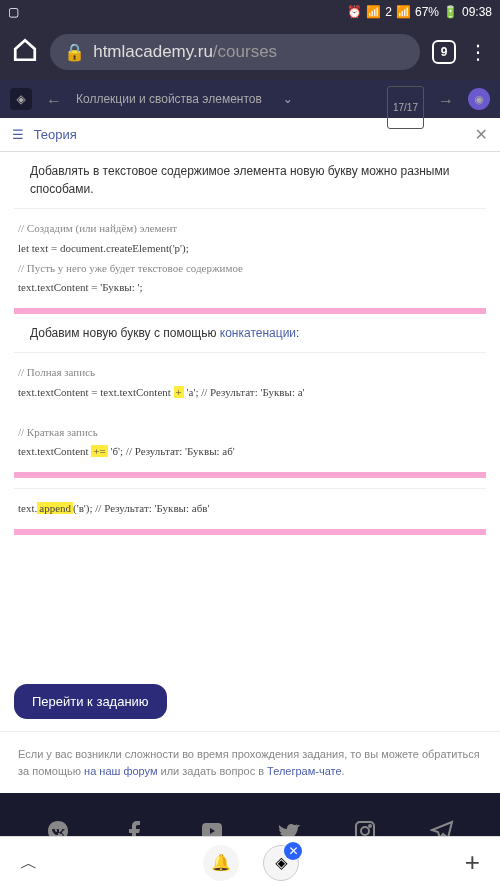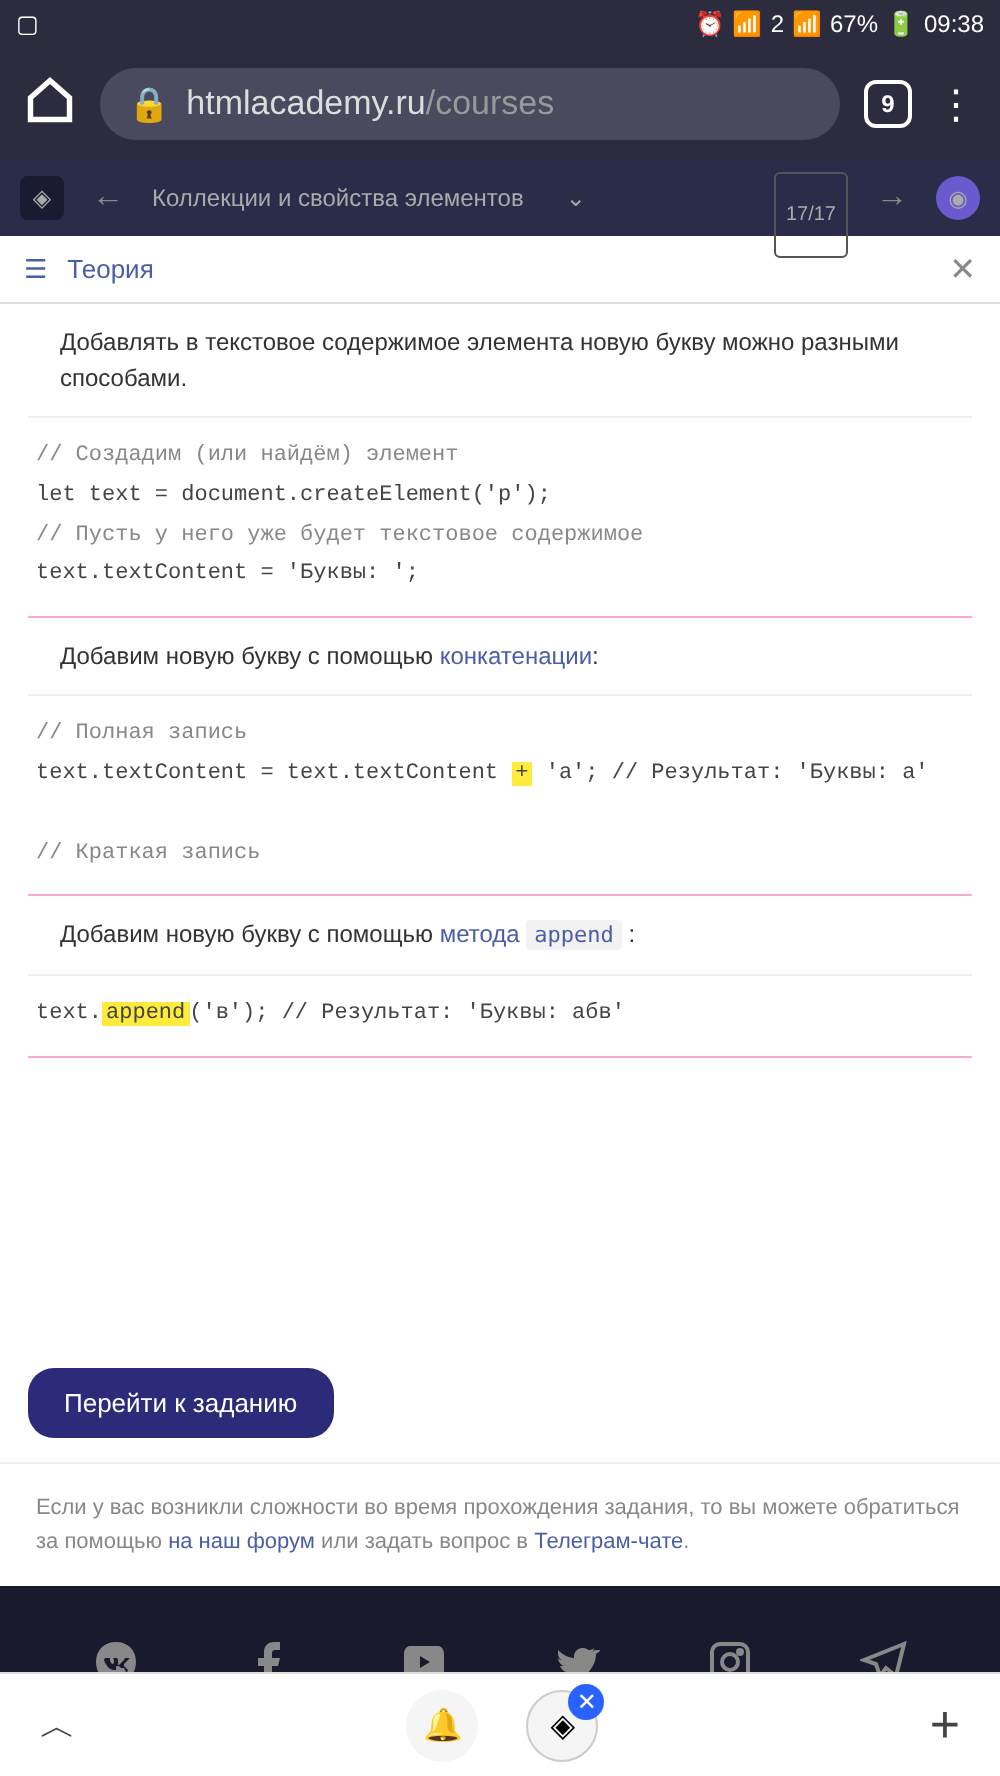--- a/index.html
+++ b/index.html
@@ -20,21 +20,21 @@
   .course-title { flex: 1; display: flex; align-items: center; gap: 21px; }
   .progress-badge { border: 1px solid #555; border-radius: 3px; padding: 15px 5px; font-size: 10px; margin-top: 16px; }
   .logo-small { width: 22px; height: 22px; background: #1a1a30; border-radius: 4px; display: flex; align-items: center; justify-content: center; font-size: 12px; }
   .avatar-small { width:22px; height:22px; border-radius:50%; background:#6a5acd; display:flex; align-items:center; justify-content:center; font-size:11px;}
   
   .theory-bar { height: 34px; background: #fff; border-bottom: 1px solid #ddd; display: flex; align-items: center; padding: 0 12px; gap: 10px; color: #4a5ea8; font-size: 13px; }
   .close-x { margin-left: auto; color: #888; font-size: 16px; }
   
   .content { padding: 10px 14px; font-size: 12px; color: #333; height: 520px; overflow: hidden; }
   .content p { margin-bottom: 10px; line-height: 1.5; margin-left: 16px; }
-  .code-block { background: #fff; padding: 10px 4px; font-family: Liberation Mono, monospace; font-size: 11px; line-height: 1.8; color: #444; margin-bottom: 10px; border-top: 1px solid #eee; border-bottom: 1px solid #f9a8d4; }
+  .code-block { background: #fff; padding: 10px 4px; font-family: Liberation Serif, serif; font-size: 11px; line-height: 1.8; color: #444; margin-bottom: 10px; border-top: 1px solid #eee; border-bottom: 6px solid #f9a8d4; }
   .code-comment { color: #888; }
   .code-hl { background: #ffeb3b; padding: 0 2px; }
   .link { color: #4a5ea8; }
   .inline-code { background: #f2f2f2; padding: 1px 4px; border-radius: 2px; font-family: monospace; font-size: 11px; }
   
   .cta-btn { margin: 12px 14px; background: #2b2b7a; color: #fff; border: none; padding: 10px 18px; font-size: 13px; border-radius: 13px; }
   
   .help-text { padding: 14px 18px; font-size: 11px; color: #888; text-align: left; border-top: 1px solid #eee; line-height: 1.5; }
   
   .footer { background: #1a1a2e; color: #aaa; padding: 18px 0 0 0; }
@@ -117,23 +117,23 @@
     <div>text.textContent = 'Буквы: ';</div>
   </div>
 
   <p><span>Добавим новую букву с помощью </span><span class="link">конкатенации</span><span>:</span></p>
 
   <div class="code-block">
     <div class="code-comment">// Полная запись</div>
     <div><span>text.textContent = text.textContent </span><span class="code-hl">+</span><span> 'а'; // Результат: 'Буквы: а'</span></div>
     <br>
     <div class="code-comment">// Краткая запись</div>
+    <div><span>text.textContent </span><span class="code-hl">+=</span><span> 'б'; // Результат: 'Буквы: аб'</span></div>
   </div>
 
-  <p><span>Добавим новую букву с помощью </span><span class="link"><span>метода </span><span class="inline-code">append</span></span><span> :</span></p>
 
   <div class="code-block">
     <div><span>text.</span><span class="code-hl">append</span><span>('в'); // Результат: 'Буквы: абв'</span></div>
   </div>
 </div>
 
 <button class="cta-btn">Перейти к заданию</button>
 
 <div class="help-text">
   <span>Если у вас возникли сложности во время прохождения задания, то вы можете обратиться за помощью </span><span class="link">на наш форум</span><span> или задать вопрос в </span><span class="link">Телеграм-чате</span><span>.</span>

